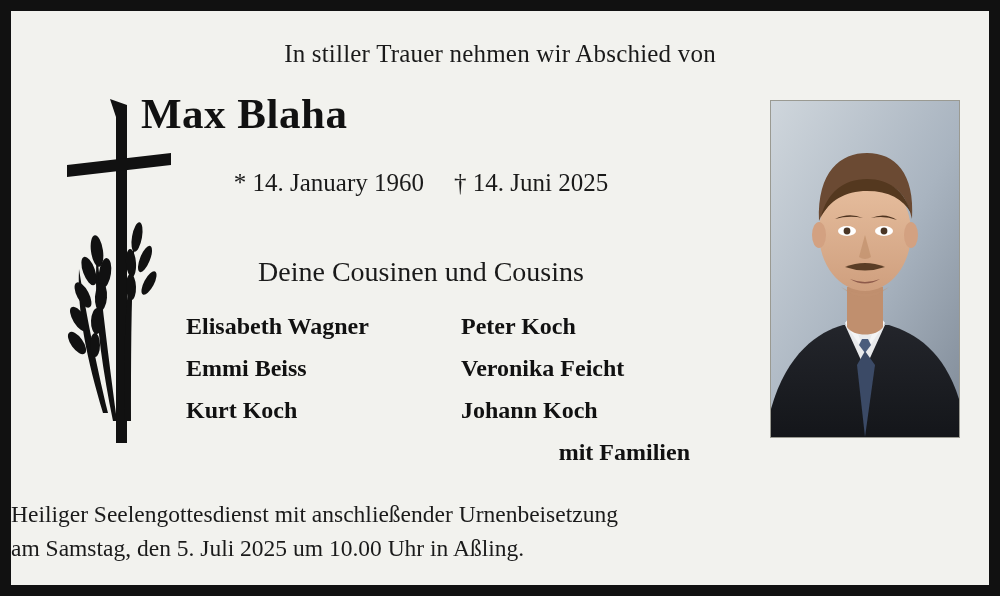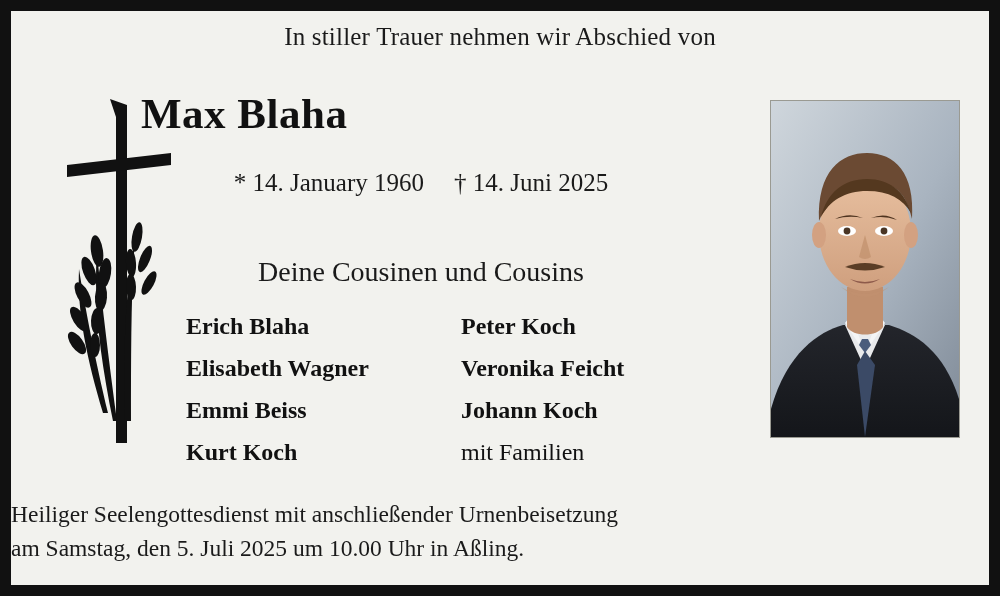--- a/index.html
+++ b/index.html
@@ -27,21 +27,21 @@
   .inner {
     position: relative;
     width: 100%;
     height: 100%;
     box-sizing: border-box;
   }
 
   
   .header-line {
     position: absolute;
-    top: 12px;
+    top: 29px;
     left: 0;
     width: 100%;
     text-align: center;
     font-size: 25px;
     letter-spacing: 0.2px;
     color: #1a1a1a;
   }
 
   
   .deceased-name {
@@ -96,22 +96,22 @@
   .col-right { width: 265px; }
   .mourner {
     font-size: 24px;
     font-weight: bold;
     line-height: 1.0;
     padding: 9px 0;
     color: #111111;
     white-space: nowrap;
   }
   .mourner.plain {
-    font-weight: normal;
-    text-align: left;
+    font-weight: bold;
+    text-align: right;
     padding-right: 36px;
   }
 
   
   .footer {
     position: absolute;
     bottom: 20px;
     left: 0;
     width: 100%;
     text-align: left;
@@ -154,21 +154,20 @@
     <div class="deceased-name">Max Blaha</div>
 
     <div class="dates">
       <span class="birth">* 14. January 1960</span><span class="death">† 14. Juni 2025</span>
     </div>
 
     <div class="relation">Deine Cousinen und Cousins</div>
 
     <div class="mourners">
       <div class="mourner-col col-left">
-        <div class="mourner">Erich Blaha</div>
         <div class="mourner">Elisabeth Wagner</div>
         <div class="mourner">Emmi Beiss</div>
         <div class="mourner">Kurt Koch</div>
       </div>
       <div class="mourner-col col-right">
         <div class="mourner">Peter Koch</div>
         <div class="mourner">Veronika Feicht</div>
         <div class="mourner">Johann Koch</div>
         <div class="mourner plain">mit Familien</div>
       </div>

